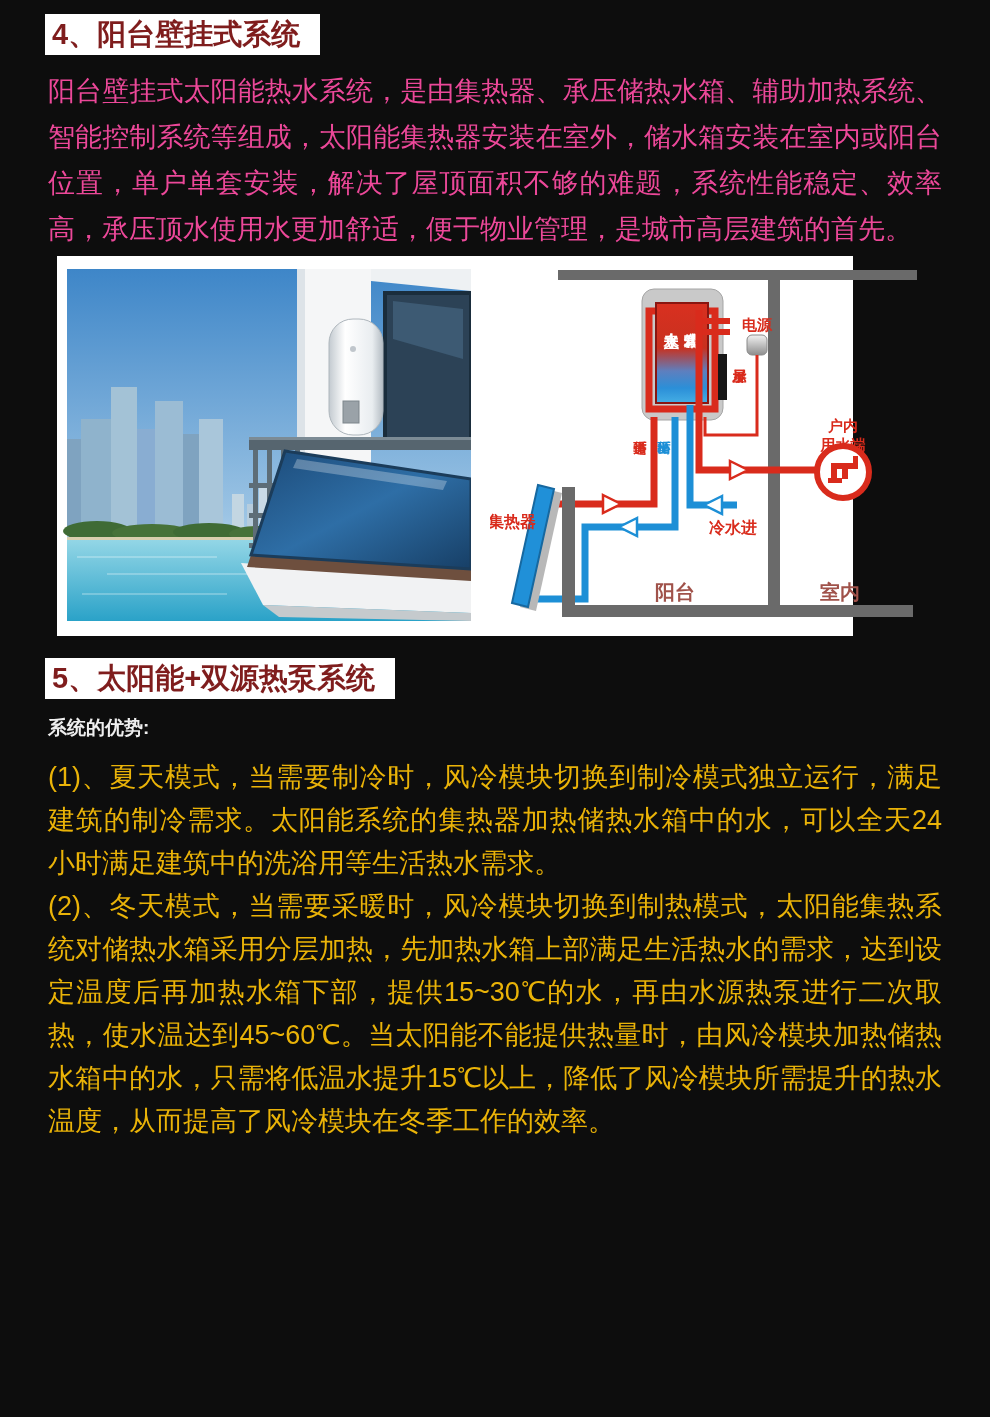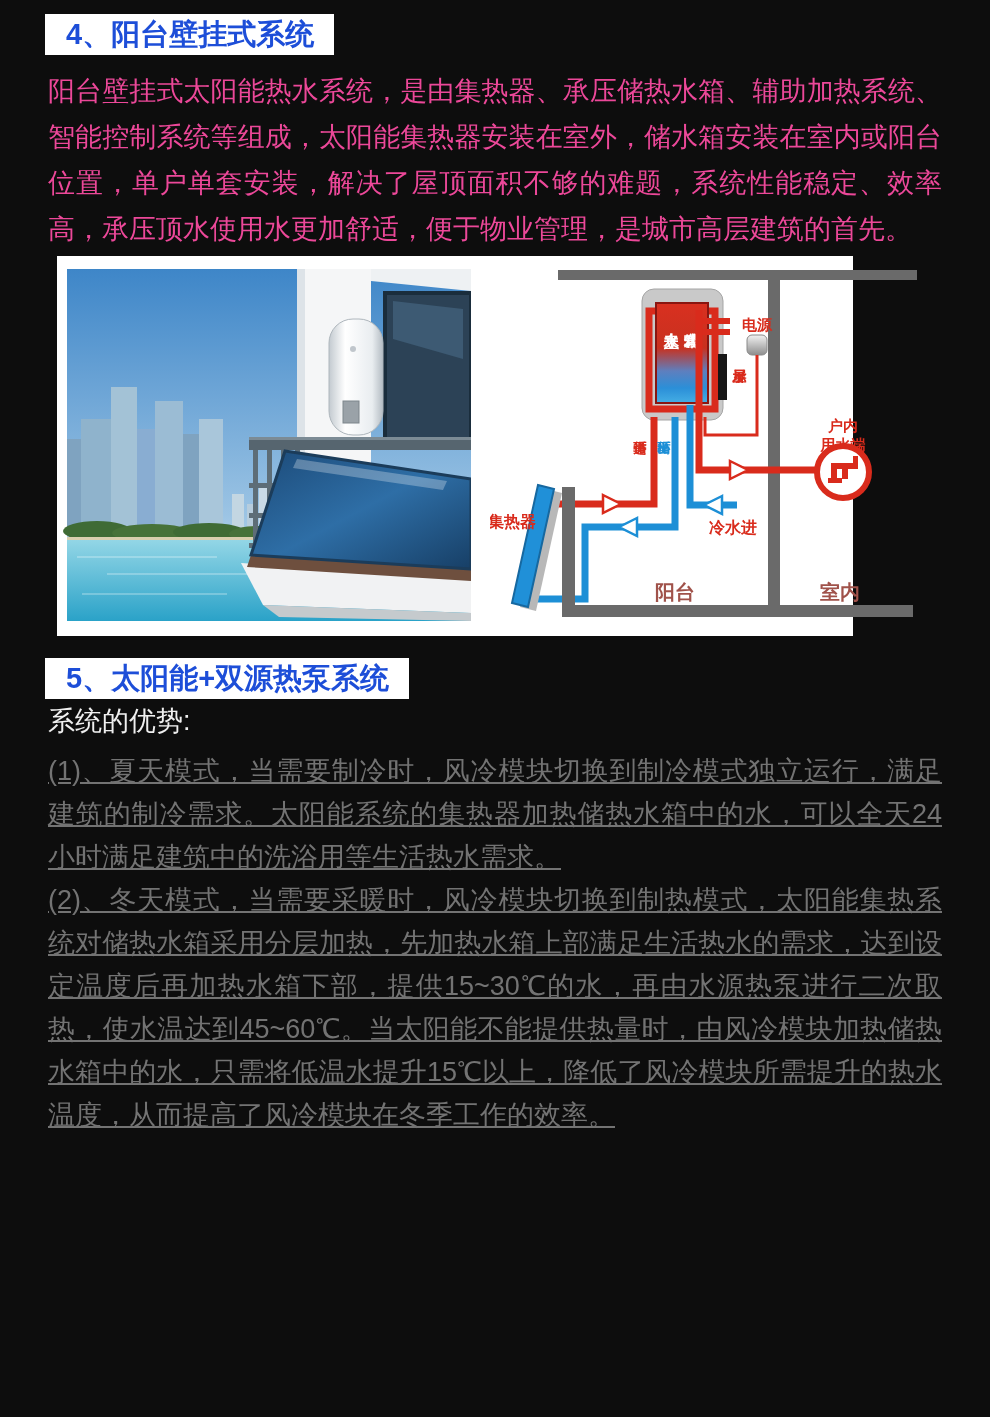--- a/index.html
+++ b/index.html
@@ -9,44 +9,43 @@
     background: #0d0d0d;
     box-sizing: border-box;
     padding: 14px 48px 0 48px;
     font-family: "Liberation Sans", sans-serif;
     color: #efefef;
     overflow: hidden;
   }
   .section-heading {
     display: inline-block;
     background: #ffffff;
-    color: #1d4ed8;
+    color: #7f1d1d;
     font-size: 29px;
     font-weight: bold;
     line-height: 1;
-    padding: 6px 20px 6px 21px;
+    padding: 6px 20px 6px 7px;
     margin-left: -3px;
   }
   .h5-wrap { margin-top: 22px; }
   .body-para {
     margin: 13px 0 0 0;
     font-size: 27px;
     line-height: 46px;
     text-align: justify;
     color: #ec4899;
   }
   .body-para.s5 { margin-top: 12px; line-height: 45px; }
-  .adv-title { margin: 0 0 0 0; font-size: 27px; line-height: 45px; }
+  .adv-title { margin: 6px 0 0 0; font-size: 19px; line-height: 45px; font-weight: bold; }
   .adv-para {
     margin: 0;
     font-size: 27px;
     line-height: 43px;
     text-align: justify;
-    color: #737373;
-    text-decoration: underline;
+    color: #eab308;
   }
   .adv-para.first { margin-top: 6px; }
   .figure {
     position: relative;
     margin: 4px 0 0 9px;
     width: 796px; height: 380px;
     background: #ffffff;
   }
   .figure svg { position: absolute; top: 0; left: 0; }
   .vtext { writing-mode: vertical-rl; text-orientation: upright; }

